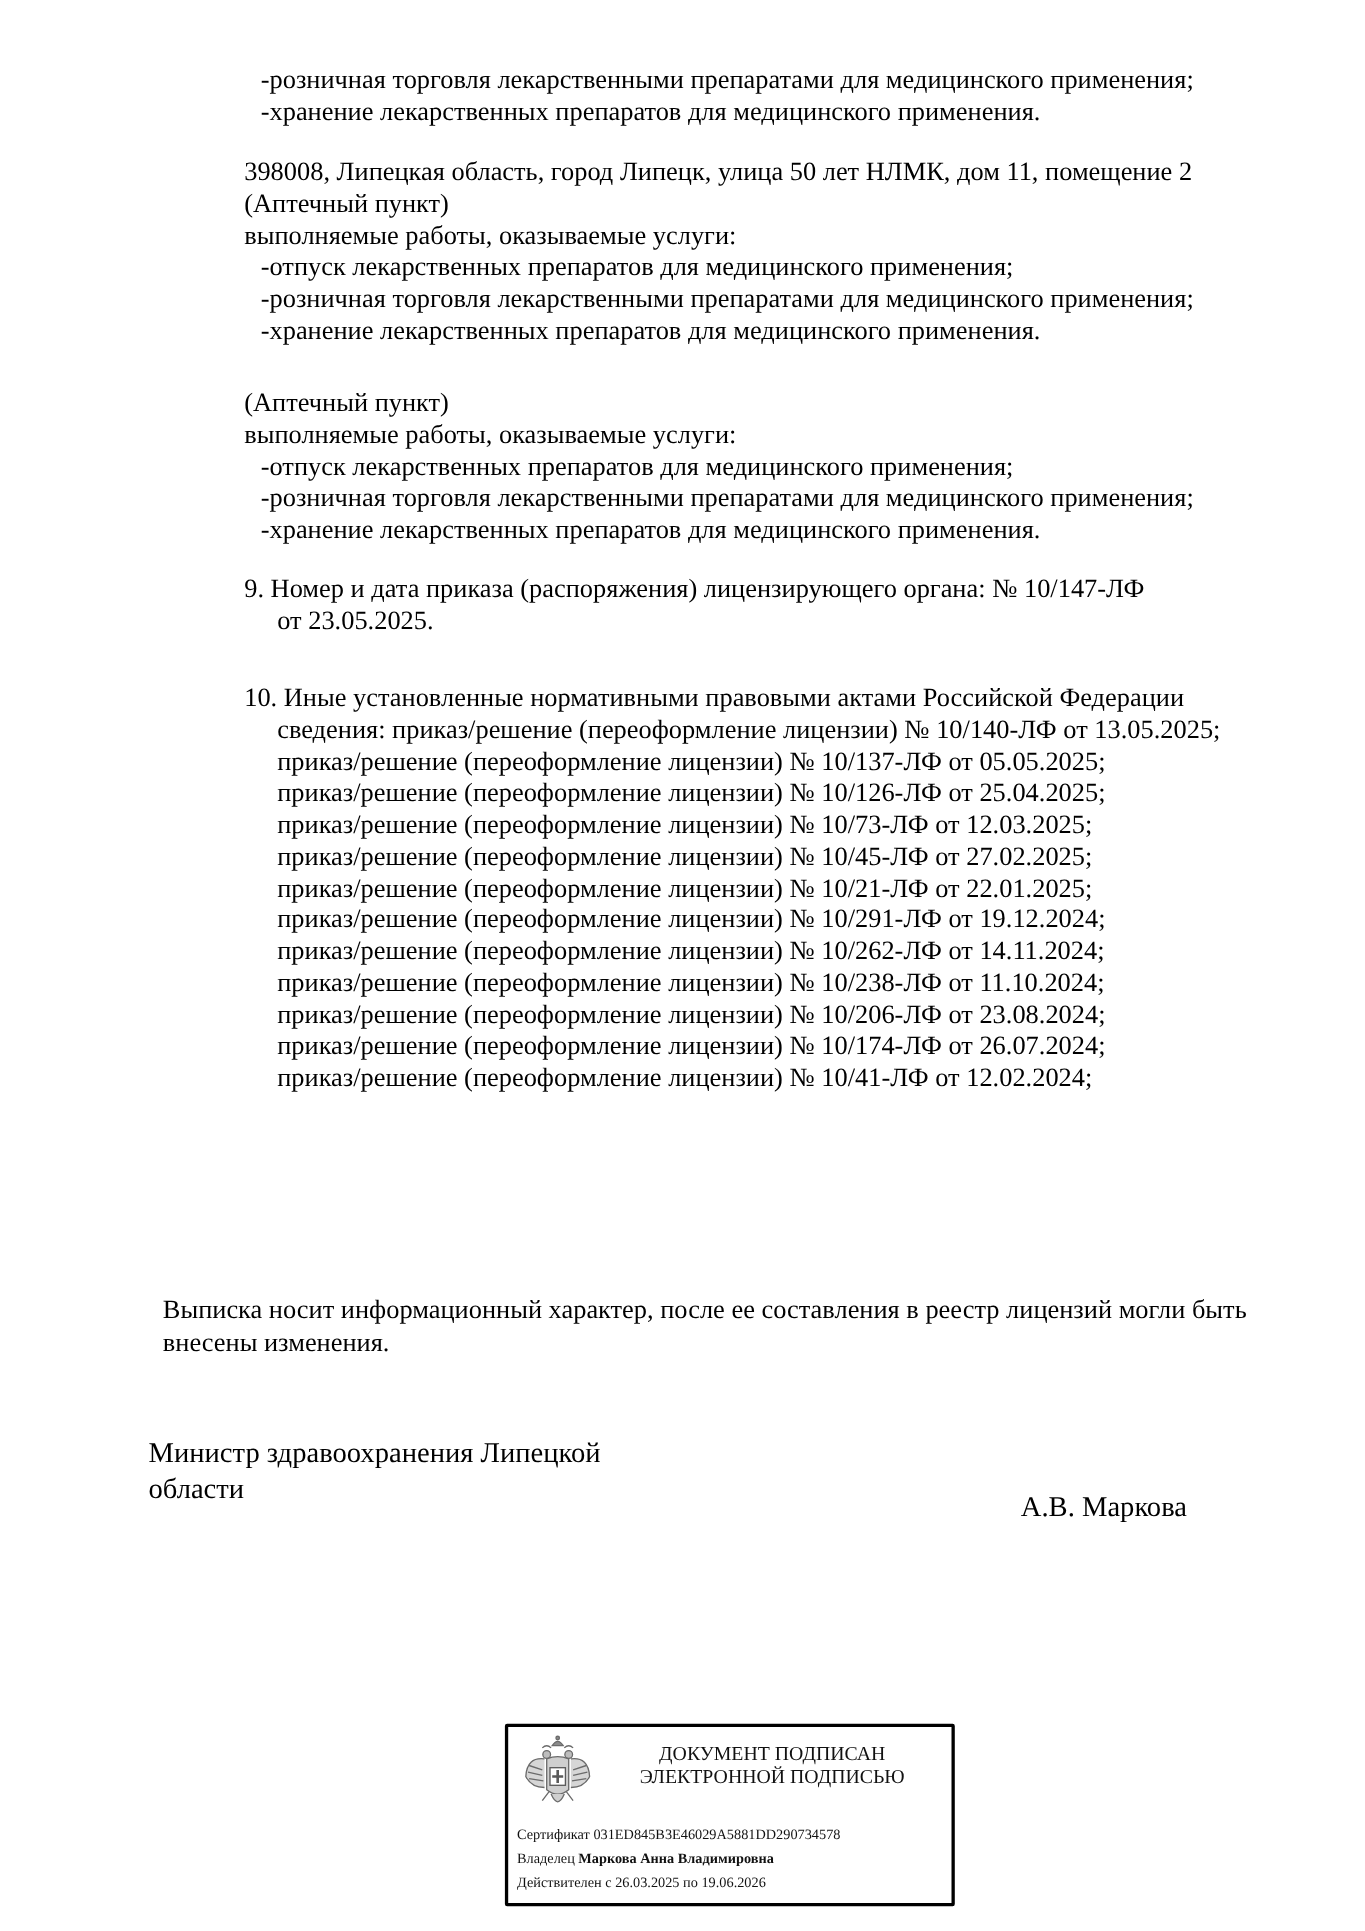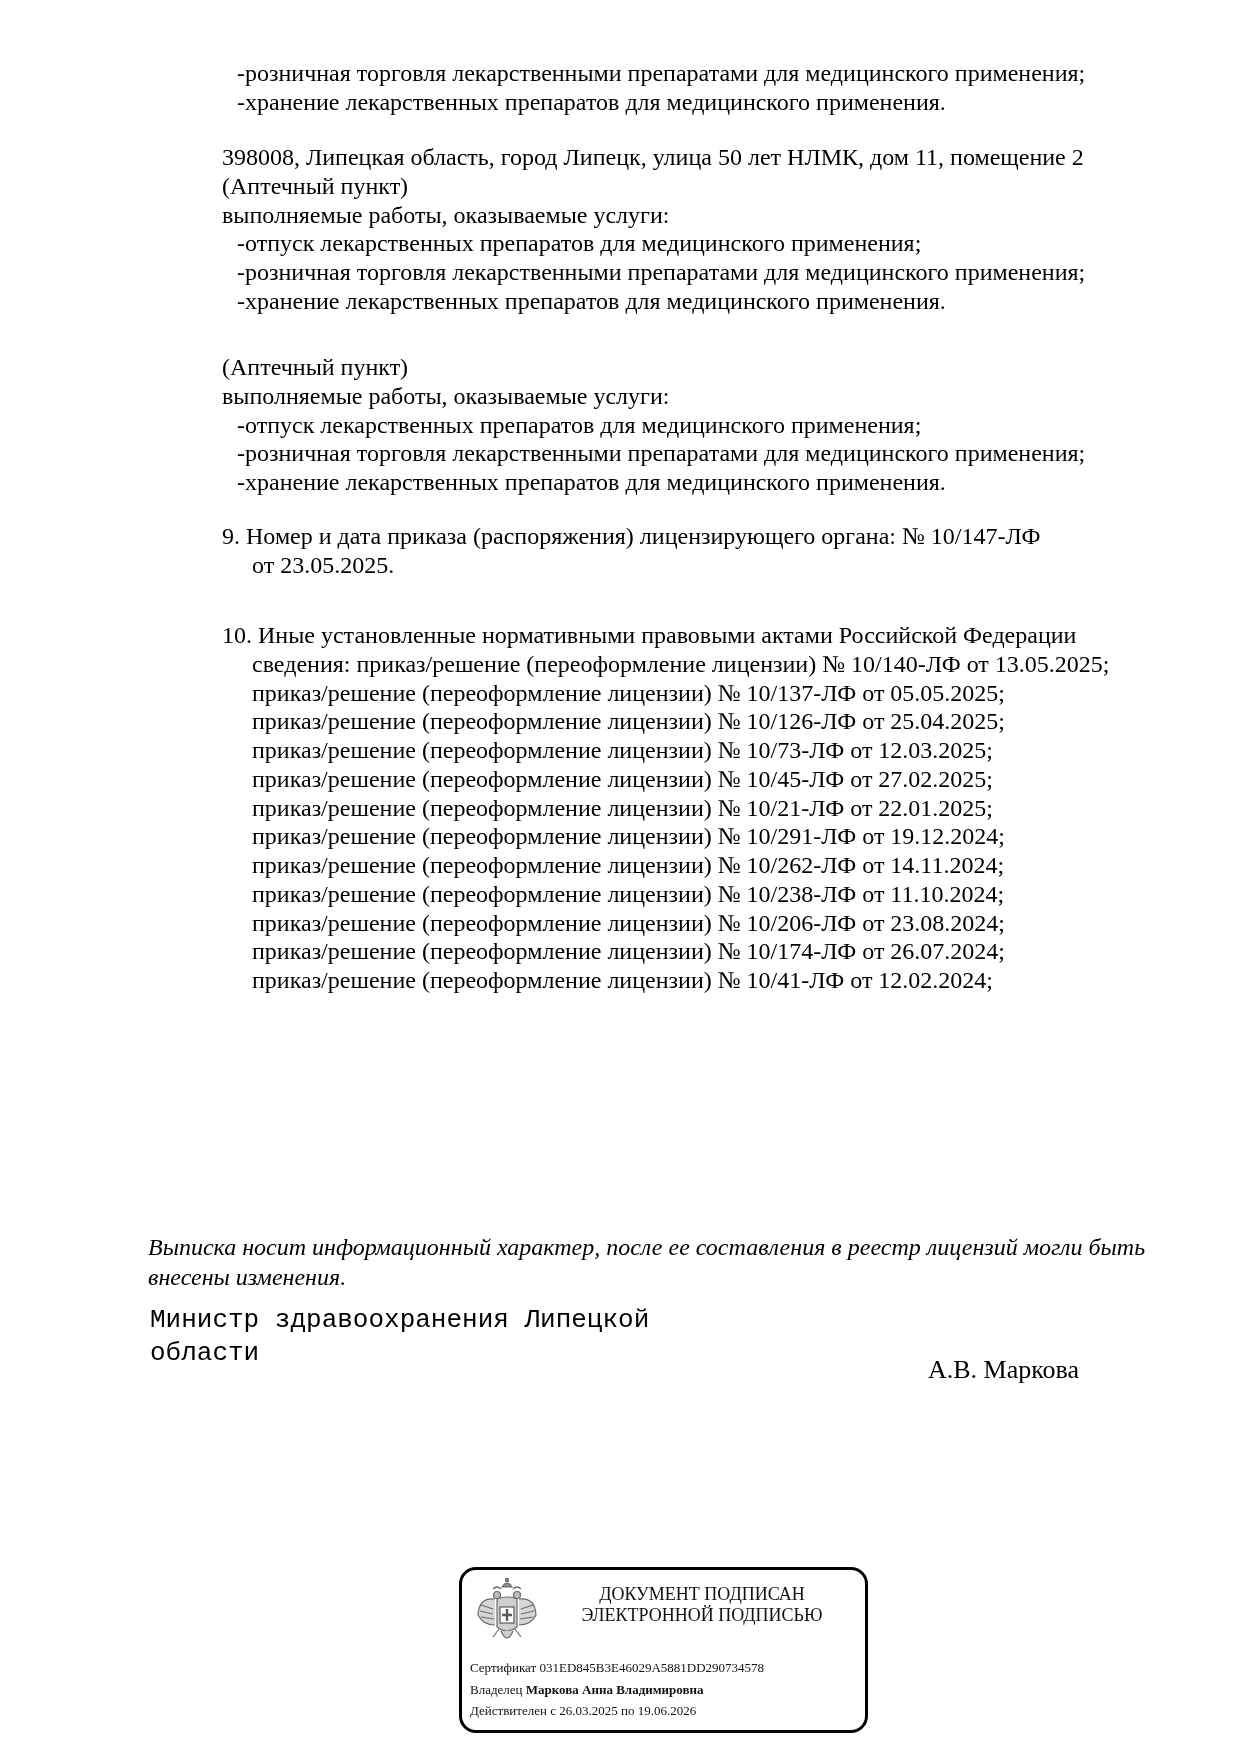--- a/index.html
+++ b/index.html
@@ -4,21 +4,21 @@
 <style>
   html, body { margin: 0; padding: 0; background: #ffffff; }
   body { width: 1241px; height: 1755px; position: relative; overflow: hidden;
          font-family: "Liberation Serif", "DejaVu Serif", serif; color: #000; }
   .blk { position: absolute; font-size: 24px; line-height: 28.75px; white-space: nowrap; }
   .line { display: block; }
   .ind { padding-left: 15px; }
   .ind2 { padding-left: 30px; }
   .sig { position: absolute; font-size: 26px; line-height: 33px; white-space: nowrap; }
   .stamp { position: absolute; left: 459px; top: 1567px; width: 403px; height: 160px;
-           border: 3px solid #000; border-radius: 17px; background: #fff; }
+           border: 3px solid #000; border-radius: 2px; background: #fff; }
   .stamp-emblem { position: absolute; left: 13px; top: 5px; width: 64px; height: 76px; }
   .stamp-title { position: absolute; left: 95px; top: 14px; width: 290px; text-align: center;
                  font-size: 18px; line-height: 21px; color: #111; }
   .stamp-info { position: absolute; left: 8px; top: 87px; font-size: 13px; line-height: 21.5px; white-space: nowrap; color: #111; }
   .stamp-info b { font-weight: bold; }
 </style>
 </head>
 <body>
 
 <div class="blk" style="left:222px; top:59px;">
@@ -57,26 +57,26 @@
   <span class="line ind2">приказ/решение (переоформление лицензии) № 10/45-ЛФ от 27.02.2025;</span>
   <span class="line ind2">приказ/решение (переоформление лицензии) № 10/21-ЛФ от 22.01.2025;</span>
   <span class="line ind2">приказ/решение (переоформление лицензии) № 10/291-ЛФ от 19.12.2024;</span>
   <span class="line ind2">приказ/решение (переоформление лицензии) № 10/262-ЛФ от 14.11.2024;</span>
   <span class="line ind2">приказ/решение (переоформление лицензии) № 10/238-ЛФ от 11.10.2024;</span>
   <span class="line ind2">приказ/решение (переоформление лицензии) № 10/206-ЛФ от 23.08.2024;</span>
   <span class="line ind2">приказ/решение (переоформление лицензии) № 10/174-ЛФ от 26.07.2024;</span>
   <span class="line ind2">приказ/решение (переоформление лицензии) № 10/41-ЛФ от 12.02.2024;</span>
 </div>
 
-<div class="blk" style="left:148px; top:1232px; line-height:30px;font-style:italic;">
+<div class="blk" style="left:148px; top:1176px; line-height:30px;">
   <span class="line">Выписка носит информационный характер, после ее составления в реестр лицензий могли быть</span>
   <span class="line">внесены изменения.</span>
 </div>
 
-<div class="sig" style="left:150px; top:1304px;font-family:Liberation Mono, monospace;">
+<div class="sig" style="left:135px; top:1304px;">
   <span class="line">Министр здравоохранения Липецкой</span>
   <span class="line">области</span>
 </div>
 <div class="sig" style="left:928px; top:1337px;margin-top:16px;">А.В. Маркова</div>
 
 <div class="stamp">
   <svg class="stamp-emblem" viewBox="0 0 64 76">
     <g fill="none" stroke="#6b6b6b" stroke-width="1.2">
 
       <path d="M27 12 Q32 4 37 12 Z" fill="#8a8a8a"></path>

